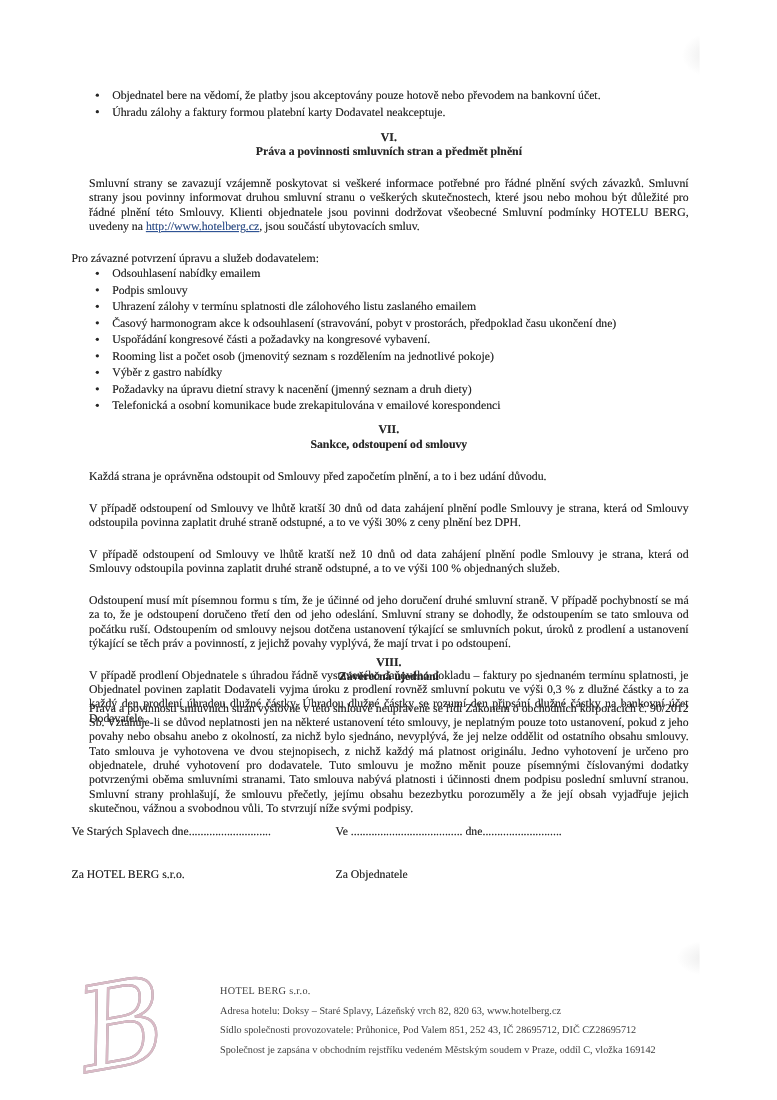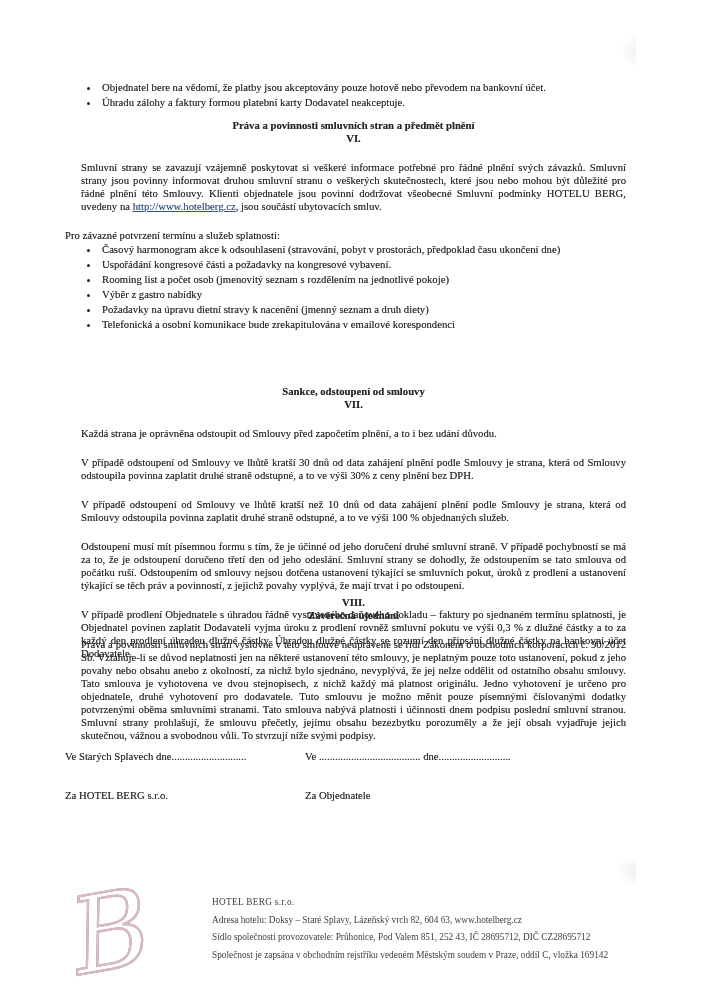--- a/index.html
+++ b/index.html
@@ -15,21 +15,21 @@
   ul.doclist { margin:0; padding:0 0 0 35px; list-style:disc; }
   ul.doclist li { margin:0 0 2px 0; padding-left:2px; }
   .intro { margin-top:12px; }
   .listblock { margin-top:1px; }
   a.doclink { color:#2f5496; text-decoration:underline; }
   .sig-row { position:absolute; left:65px; width:577px; height:14px; }
   .sig-right { position:absolute; left:240px; top:0; }
   .sig-left { position:absolute; left:0; top:0; }
   .footer { position:absolute; left:56px; top:882px; width:600px; display:flex; align-items:flex-start; }
   .footer-text {
-    padding-top:12px; margin-left:14px;
+    padding-top:12px; margin-left:2px;
     font-size:9.3px; line-height:17.5px; color:#3d3d3d;
     text-shadow:none;
   }
   .footer-text .company { letter-spacing:0.3px; }
   .logo-wrap { width:142px; height:102px; flex:none; }
   .artifact { position:absolute; pointer-events:none;
     background:radial-gradient(closest-side, rgba(125,125,125,0.14), rgba(125,125,125,0) 75%); }
 </style>
 </head>
 <body>
@@ -41,41 +41,48 @@
   <div class="artifact" style="left:606px;top:850px;width:72px;height:42px;"></div>
 
   <div class="abs" style="top:81px;">
     <ul class="doclist">
       <li>Objednatel bere na vědomí, že platby jsou akceptovány pouze hotově nebo převodem na bankovní účet.</li>
       <li>Úhradu zálohy a faktury formou platební karty Dodavatel neakceptuje.</li>
     </ul>
   </div>
 
   <div class="abs" style="top:119px;">
+    <div class="center-bold">VI.</div>
     <div class="center-bold">Práva a povinnosti smluvních stran a předmět plnění</div>
-    <div class="center-bold">VI.</div>
     <p class="just"><span>Smluvní strany se zavazují vzájemně poskytovat si veškeré informace potřebné pro řádné plnění svých závazků. Smluvní strany jsou povinny informovat druhou smluvní stranu o veškerých skutečnostech, které jsou nebo mohou být důležité pro řádné plnění této Smlouvy. Klienti objednatele jsou povinni dodržovat všeobecné Smluvní podmínky HOTELU BERG, uvedeny na </span><a class="doclink" href="#">http://www.hotelberg.cz</a><span>, jsou součástí ubytovacích smluv.</span></p>
 
-    <div class="intro">Pro závazné potvrzení termínu a služeb splatnosti:</div>
+    <div class="intro">Pro závazné potvrzení úpravu a služeb dodavatelem:</div>
+    <div class="listblock">
+      <ul class="doclist">
+        <li>Odsouhlasení nabídky emailem</li>
+        <li>Podpis smlouvy</li>
+        <li>Uhrazení zálohy v termínu splatnosti dle zálohového listu zaslaného emailem</li>
+      </ul>
+    </div>
 
     <div class="listblock">
       <ul class="doclist">
         <li>Časový harmonogram akce k odsouhlasení (stravování, pobyt v prostorách, předpoklad času ukončení dne)</li>
         <li>Uspořádání kongresové části a požadavky na kongresové vybavení.</li>
         <li>Rooming list a počet osob (jmenovitý seznam s rozdělením na jednotlivé pokoje)</li>
         <li>Výběr z gastro nabídky</li>
         <li>Požadavky na úpravu dietní stravy k nacenění (jmenný seznam a druh diety)</li>
         <li>Telefonická a osobní komunikace bude zrekapitulována v emailové korespondenci</li>
       </ul>
     </div>
   </div>
 
   <div class="abs" style="top:385px;">
+    <div class="center-bold">VII.</div>
     <div class="center-bold">Sankce, odstoupení od smlouvy</div>
-    <div class="center-bold">VII.</div>
     <p class="just">Každá strana je oprávněna odstoupit od Smlouvy před započetím plnění, a to i bez udání důvodu.</p>
     <p class="just">V případě odstoupení od Smlouvy ve lhůtě kratší 30 dnů od data zahájení plnění podle Smlouvy je strana, která od Smlouvy odstoupila povinna zaplatit druhé straně odstupné, a to ve výši 30% z ceny plnění bez DPH.</p>
     <p class="just">V případě odstoupení od Smlouvy ve lhůtě kratší než 10 dnů od data zahájení plnění podle Smlouvy je strana, která od Smlouvy odstoupila povinna zaplatit druhé straně odstupné, a to ve výši 100 % objednaných služeb.</p>
     <p class="just">Odstoupení musí mít písemnou formu s tím, že je účinné od jeho doručení druhé smluvní straně. V případě pochybností se má za to, že je odstoupení doručeno třetí den od jeho odeslání. Smluvní strany se dohodly, že odstoupením se tato smlouva od počátku ruší. Odstoupením od smlouvy nejsou dotčena ustanovení týkající se smluvních pokut, úroků z prodlení a ustanovení týkající se těch práv a povinností, z jejichž povahy vyplývá, že mají trvat i po odstoupení.</p>
     <p class="just">V případě prodlení Objednatele s úhradou řádně vystaveného daňového dokladu – faktury po sjednaném termínu splatnosti, je Objednatel povinen zaplatit Dodavateli vyjma úroku z prodlení rovněž smluvní pokutu ve výši 0,3 % z dlužné částky a to za každý den prodlení úhradou dlužné částky. Úhradou dlužné částky se rozumí den připsání dlužné částky na bankovní účet Dodavatele.</p>
   </div>
 
   <div class="abs" style="top:596px;">
     <div class="center-bold">VIII.</div>
     <div class="center-bold">Závěrečná ujednání</div>
@@ -93,19 +100,19 @@
   </div>
 
   <div class="footer">
     <div class="logo-wrap">
       <svg width="142" height="102" viewBox="0 0 142 102" aria-hidden="true">
         <text x="16" y="84" font-size="106" fill="none" stroke="#d9bac6" stroke-width="2.2" font-style="italic" font-family="'DejaVu Serif',serif" transform="rotate(-10 70 50)">B</text>
       </svg>
     </div>
     <div class="footer-text">
       <div class="company">HOTEL BERG s.r.o.</div>
-      <div>Adresa hotelu: Doksy – Staré Splavy, Lázeňský vrch 82, 604 63, www.hotelberg.cz</div>
+      <div>Adresa hotelu: Doksy – Staré Splavy, Lázeňský vrch 82, 820 63, www.hotelberg.cz</div>
       <div>Sídlo společnosti provozovatele: Průhonice, Pod Valem 851, 252 43, IČ 28695712, DIČ CZ28695712</div>
       <div>Společnost je zapsána v obchodním rejstříku vedeném Městským soudem v Praze, oddíl C, vložka 169142</div>
     </div>
   </div>
 
 </div>
 
 </body></html>

